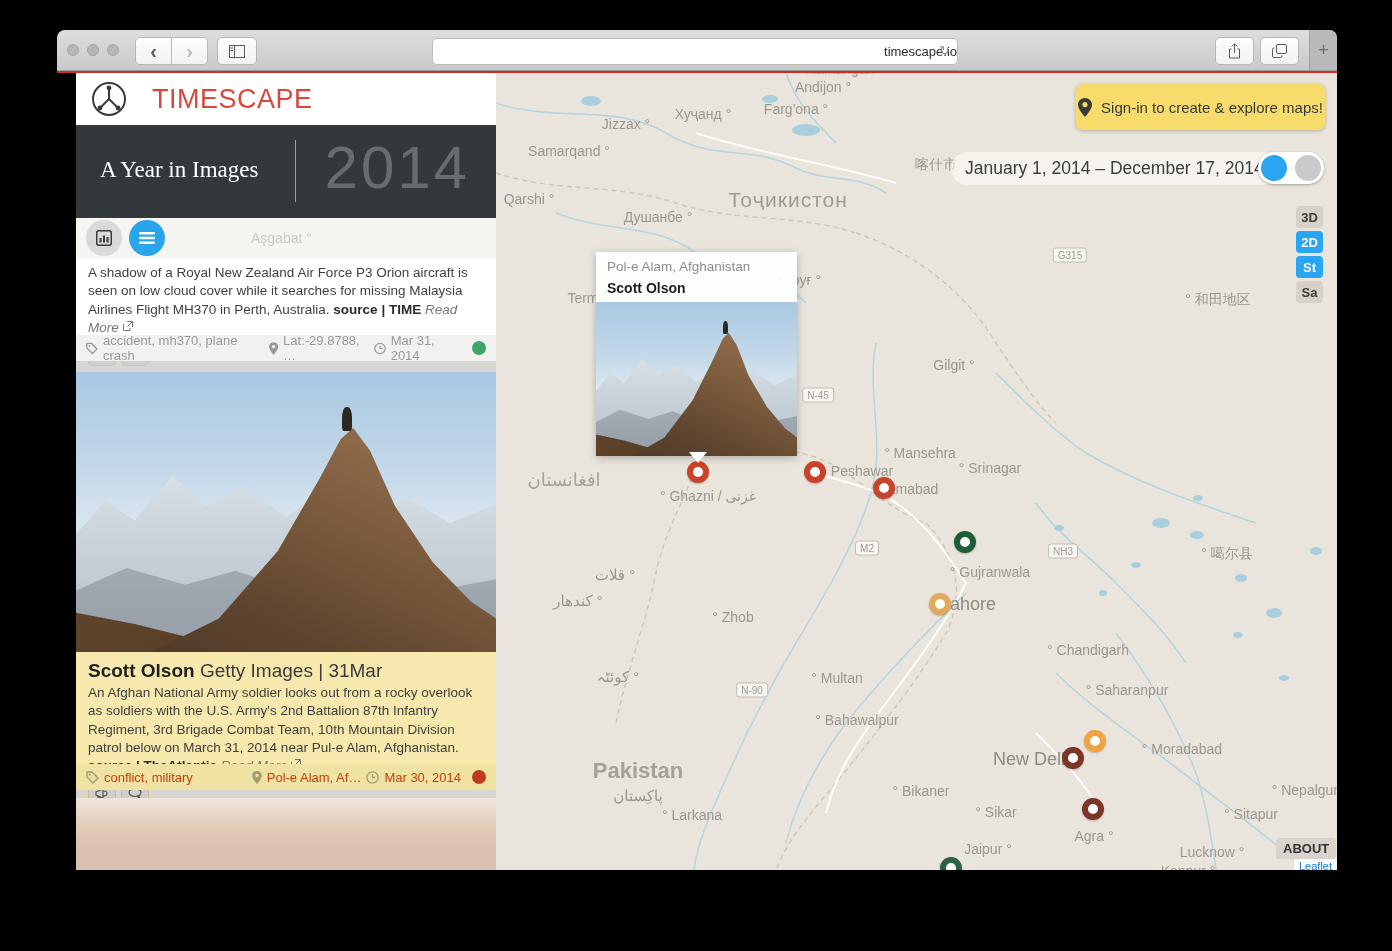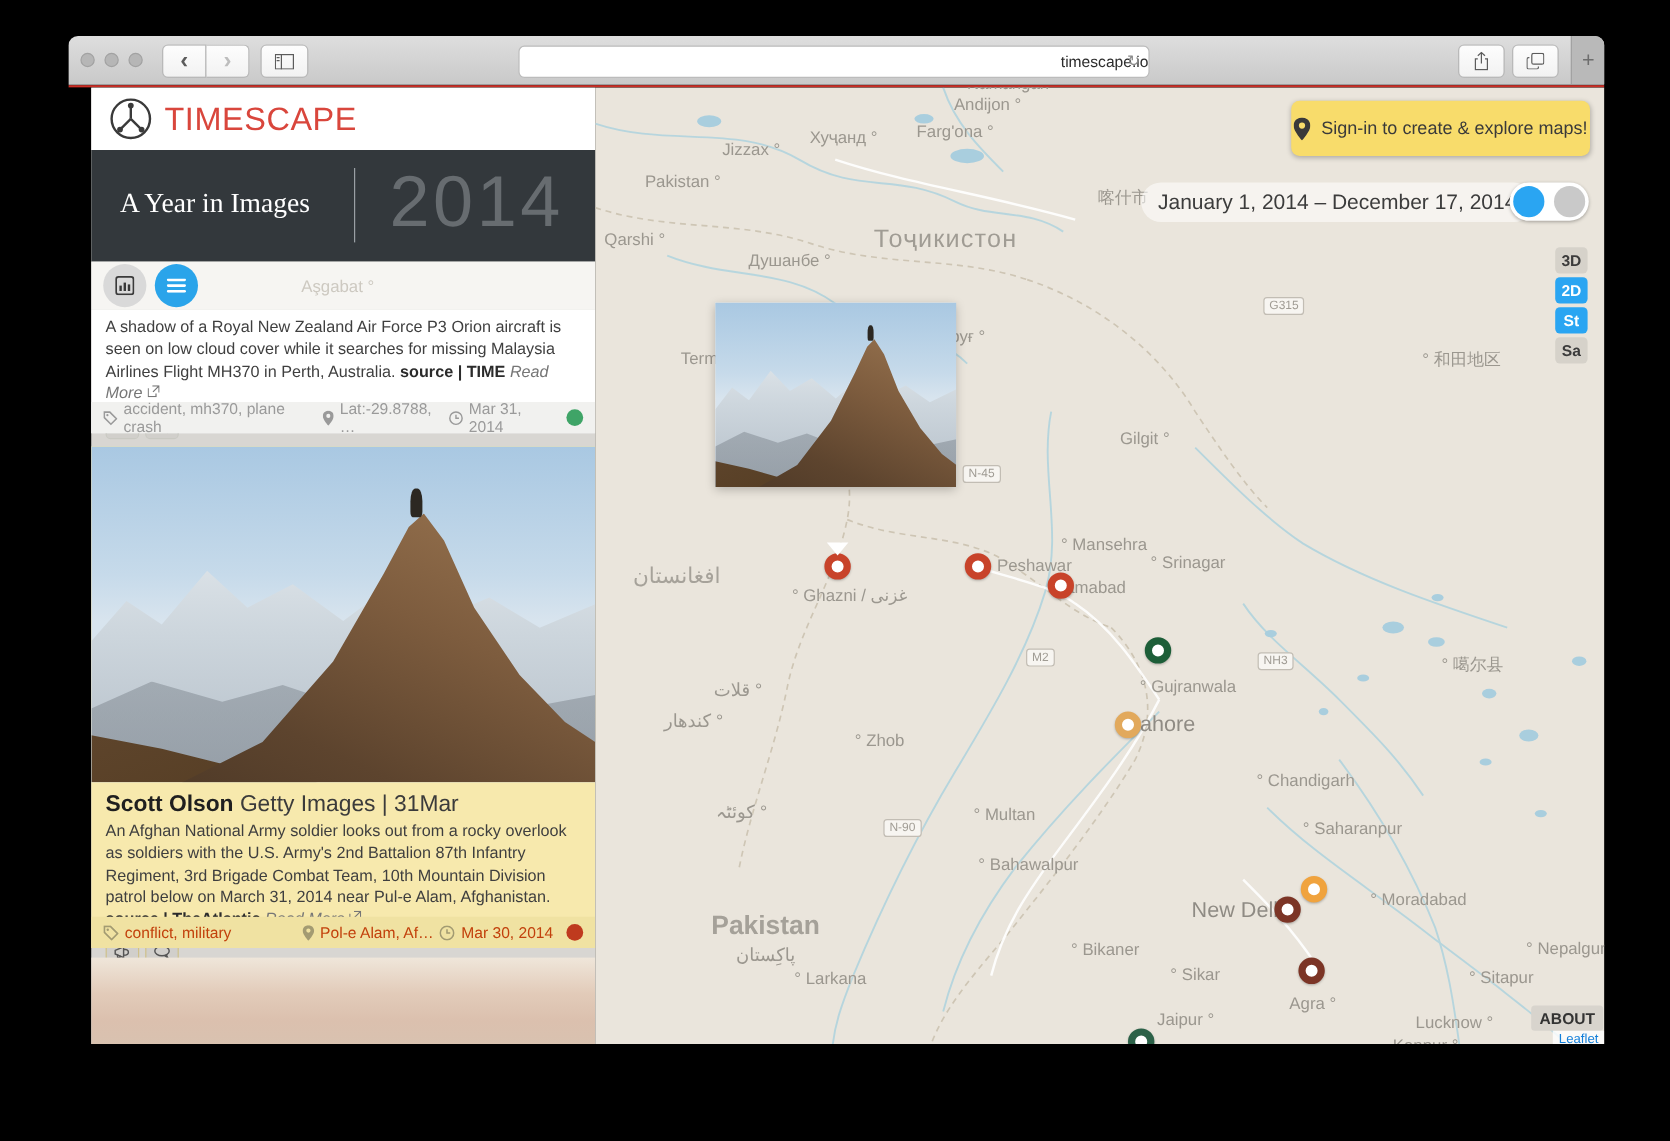--- a/index.html
+++ b/index.html
@@ -69,21 +69,21 @@
   .viewbtn{width:27px;height:22px;border-radius:4px;background:#d6d2ca;color:#3c3c3c;font-weight:bold;
     font-size:13px;display:flex;align-items:center;justify-content:center;}
   .viewbtn.active{background:#2aa5f2;color:#fff;}
   .aboutbtn{position:absolute;left:780px;top:765px;background:#d8d4cd;border-radius:3px;
     color:#333;font-weight:bold;font-size:13px;padding:3px 7px;z-index:30;}
   .leaflet{position:absolute;left:798px;top:786px;background:rgba(255,255,255,.8);color:#127fda;
     font-size:11px;padding:1px 5px;z-index:30;}
   
   .sidebar{position:absolute;left:19px;top:0;width:420px;height:797px;background:#d8d6d2;overflow:hidden;}
   .sb-head{position:absolute;left:0;top:0;width:100%;height:52px;background:#fff;
-    display:flex;align-items:center;padding-left:14px;box-sizing:border-box;gap:9px;}
+    display:flex;align-items:center;padding-left:14px;box-sizing:border-box;gap:24px;}
   .brand{color:#d9463c;font-size:27px;letter-spacing:.5px;}
   .banner{position:absolute;left:0;top:52px;width:100%;height:93px;background:#33383c;}
   .banner-title{position:absolute;left:24px;top:32px;color:#fff;font-size:23px;
     font-family:"Liberation Serif",serif;}
   .banner-div{position:absolute;left:219px;top:15px;width:1px;height:62px;background:#9aa0a4;}
   .banner-year{position:absolute;right:26px;top:8px;color:#676c70;font-size:60px;font-weight:100;
     letter-spacing:3px;font-family:"Liberation Sans",sans-serif;}
   .strip{position:absolute;left:0;top:145px;width:100%;height:40px;background:rgba(248,247,244,.93);}
   .ghost{position:absolute;left:175px;top:12px;color:#cdc9c1;font-size:14px;}
   .circlebtn{position:absolute;top:2px;width:36px;height:36px;border-radius:50%;
@@ -222,21 +222,21 @@
           <ellipse cx="788" cy="605" rx="5" ry="3"></ellipse>
           <ellipse cx="310" cy="57" rx="14" ry="6"></ellipse>
         </g>
       </svg>
 
       <div class="mlabel" style="left: 344px; top: -4px;">Namangan</div>
         <div class="mlabel" style="left: 327px; top: 14px;">Andijon °</div>
         <div class="mlabel" style="left: 300px; top: 36px;">Farg'ona °</div>
         <div class="mlabel" style="left: 207px; top: 41px;">Хуҷанд °</div>
         <div class="mlabel" style="left: 130px; top: 51px;">Jizzax °</div>
-        <div class="mlabel" style="left: 73px; top: 78px;">Pakistan °</div>
+        <div class="mlabel" style="left: 73px; top: 78px;">Samarqand °</div>
         <div class="mlabel" style="left: 33px; top: 126px;">Qarshi °</div>
         <div class="mlabel country" style="left: 292px; top: 127px;">Тоҷикистон</div>
         <div class="mlabel" style="left: 162px; top: 144px;">Душанбе °</div>
         <div class="mlabel" style="left: 92px; top: 225px;">Termiz</div>
         <div class="mlabel" style="left: 302px; top: 207px;">Хоруғ °</div>
         <div class="mlabel zh" style="left: 440px; top: 92px;">喀什市</div>
         <div class="mlabel zh" style="left: 722px; top: 227px;">° 和田地区</div>
         <div class="mlabel" style="left: 458px; top: 292px;">Gilgit °</div>
         <div class="mlabel" style="left: 424px; top: 380px;">° Mansehra</div>
         <div class="mlabel" style="left: 494px; top: 395px;">° Srinagar</div>
@@ -276,20 +276,24 @@
         <div class="marker" style="left: 202px; top: 399px; border-color: rgb(200, 67, 42);"></div>
         <div class="marker" style="left: 319px; top: 399px; border-color: rgb(200, 67, 42);"></div>
         <div class="marker" style="left: 388px; top: 415px; border-color: rgb(200, 67, 42);"></div>
         <div class="marker" style="left: 469px; top: 469px; border-color: rgb(29, 94, 56);"></div>
         <div class="marker" style="left: 444px; top: 531px; border-color: rgb(226, 169, 92);"></div>
         <div class="marker" style="left: 599px; top: 668px; border-color: rgb(240, 163, 62);"></div>
         <div class="marker" style="left: 577px; top: 685px; border-color: rgb(124, 53, 38);"></div>
         <div class="marker" style="left: 597px; top: 736px; border-color: rgb(124, 53, 38);"></div>
         <div class="marker" style="left: 455px; top: 795px; border-color: rgb(44, 97, 72);"></div>
         <div class="popup">
+        <div class="popup-head">
+          <div class="popup-place">Pol-e Alam, Afghanistan</div>
+          <div class="popup-author">Scott Olson</div>
+        </div>
         <div class="popup-img">
           <div class="scene">
               <div class="snow"></div>
               <div class="haze"></div>
               <div class="rock2"></div>
               <div class="rock"></div>
               <div class="soldier"></div>
             </div>
         </div>
       </div>

